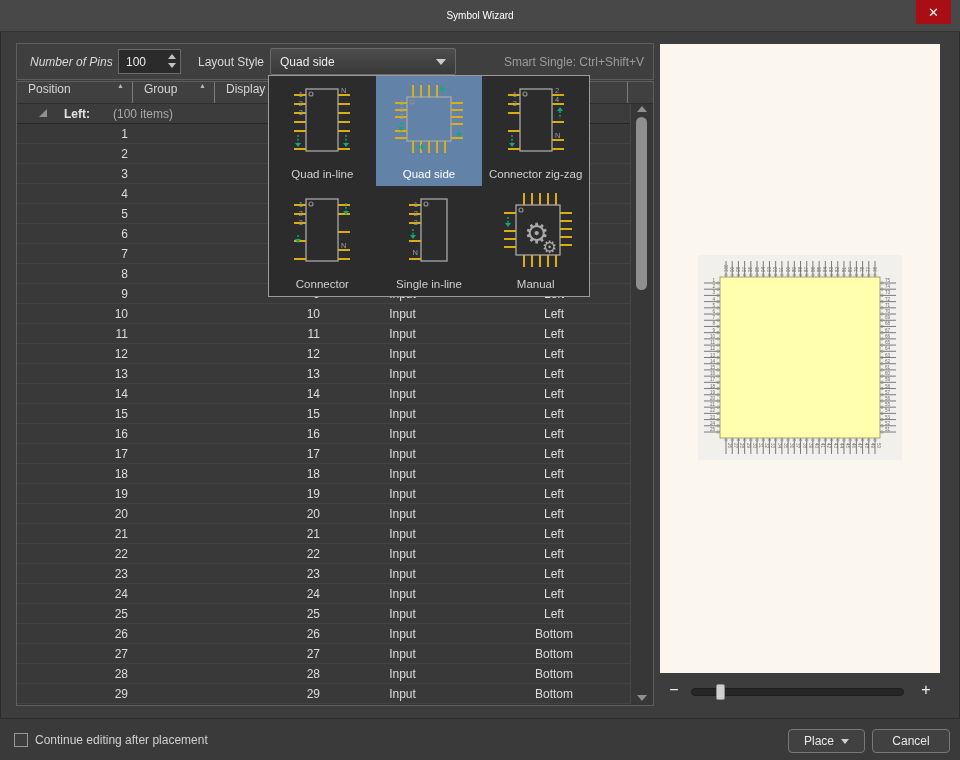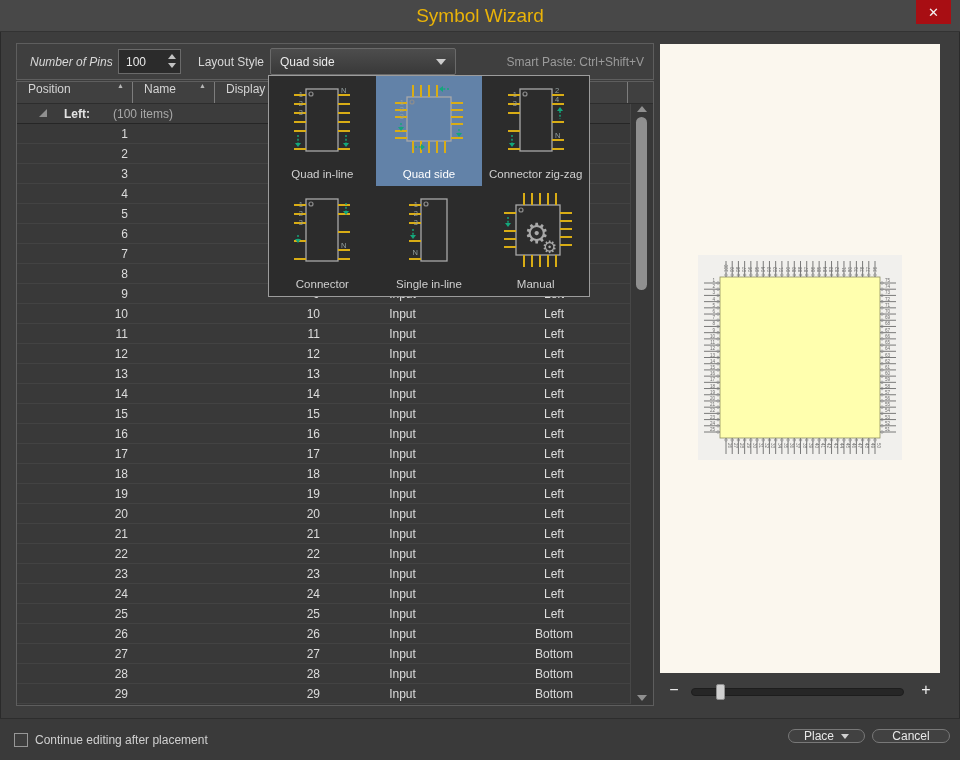--- a/index.html
+++ b/index.html
@@ -2,21 +2,21 @@
 <html><head>
 <meta charset="utf-8">
 <style>
   * { box-sizing: border-box; margin: 0; padding: 0; }
   html,body { width: 960px; height: 760px; }
   body { font-family: "Liberation Sans","DejaVu Sans",sans-serif; font-size: 12px; color: #d6d6d6; background: #3d3d3d; overflow: hidden; }
   .window { position: relative; width: 960px; height: 760px; background: #3d3d3d; box-shadow: inset 0 0 0 1px #2a2a2a; }
 
   
   .titlebar { position: absolute; left: 0; top: 0; width: 960px; height: 32px; background: #484848; border-bottom: 1px solid #333; display: flex; align-items: center; justify-content: center; }
-  .title { font-size: 19px; color: #eab308; }
+  .title { font-size: 10px; color: #ffffff; }
   .close-btn { position: absolute; right: 9px; top: 0; width: 35px; height: 24px; background: #a80e13; display: flex; align-items: center; justify-content: center; cursor: default; }
   .close-btn span { color: #f5f5f5; font-size: 13px; font-weight: bold; }
 
   
   .toolbar-box { position: absolute; left: 16px; top: 43px; width: 638px; height: 37px; background: #3f3f3f; border: 1px solid #5e5e5e; }
   .tb-label { position: absolute; top: 0; height: 35px; display: flex; align-items: center; color: #d8d8d8; }
   .lbl-pins { left: 13px; font-style: italic; }
   .lbl-layout { left: 181px; }
   .spin-input { position: absolute; left: 101px; top: 5px; width: 63px; height: 25px; background: #2b2b2b; border: 1px solid #6a6a6a; display: flex; align-items: center; padding-left: 7px; color: #eaeaea; }
   .spin-btns { position: absolute; right: 4px; top: 4px; display: flex; flex-direction: column; gap: 4px; }
@@ -79,21 +79,21 @@
   
   .zoom-minus { position: absolute; left: 666px; top: 681px; width: 16px; height: 18px; color: #f0f0f0; font-size: 16px; display: flex; align-items: center; justify-content: center; }
   .zoom-plus { position: absolute; left: 918px; top: 681px; width: 16px; height: 18px; color: #f0f0f0; font-size: 16px; display: flex; align-items: center; justify-content: center; }
   .zoom-track { position: absolute; left: 691px; top: 688px; width: 213px; height: 8px; background: #262626; border: 1px solid #1d1d1d; border-radius: 4px; }
   .zoom-thumb { position: absolute; left: 716px; top: 684px; width: 9px; height: 16px; background: #cfcfcf; border: 1px solid #8f8f8f; border-radius: 2px; }
 
   
   .footer { position: absolute; left: 0; top: 718px; width: 960px; height: 42px; background: #3a3a3a; border-top: 1px solid #2d2d2d; padding-left: 24px; }
   .chk { position: absolute; left: 14px; top: 14px; width: 14px; height: 14px; background: #3d3d3d; border: 1px solid #979797; }
   .chk-label { position: absolute; left: 35px; top: 0; height: 42px; display: flex; align-items: center; color: #d0d0d0; }
-  .btn { position: absolute; top: 10px; height: 14px; background: #414141; border: 1px solid #787878; border-radius: 10px; display: flex; align-items: center; justify-content: center; gap: 7px; color: #e8e8e8; }
+  .btn { position: absolute; top: 10px; height: 24px; background: #414141; border: 1px solid #787878; border-radius: 4px; display: flex; align-items: center; justify-content: center; gap: 7px; color: #e8e8e8; }
   .btn-place { left: 788px; width: 77px; }
   .btn-cancel { left: 872px; width: 78px; }
   .caret-down { width: 0; height: 0; border-left: 4px solid transparent; border-right: 4px solid transparent; border-top: 5px solid #d0d0d0; }
 </style>
 </head>
 <body>
 
 <div class="window">
 
   <div class="titlebar">
@@ -110,31 +110,31 @@
       <div class="spin-btns">
         <div class="tri-up-s"></div>
         <div class="tri-down-s"></div>
       </div>
     </div>
     <span class="tb-label lbl-layout">Layout Style</span>
     <div class="combo">
       <span>Quad side</span>
       <div class="combo-arrow"></div>
     </div>
-    <span class="smart-paste">Smart Paste: Ctrl+Shift+V</span>
+    <span class="smart-paste">Smart Single: Ctrl+Shift+V</span>
   </div>
 
   <div class="table-box"></div>
   <div class="thead">
     <div class="th th-pos">
       <span>Position</span>
       <span class="sort">▲</span>
     </div>
     <div class="th th-grp">
-      <span>Name</span>
+      <span>Group</span>
       <span class="sort">▲</span>
     </div>
     <div class="th th-dn">
       <span>Display Name</span>
     </div>
     <div class="th th-et">
       <span></span>
     </div>
     <div class="th th-side">
       <span></span>

